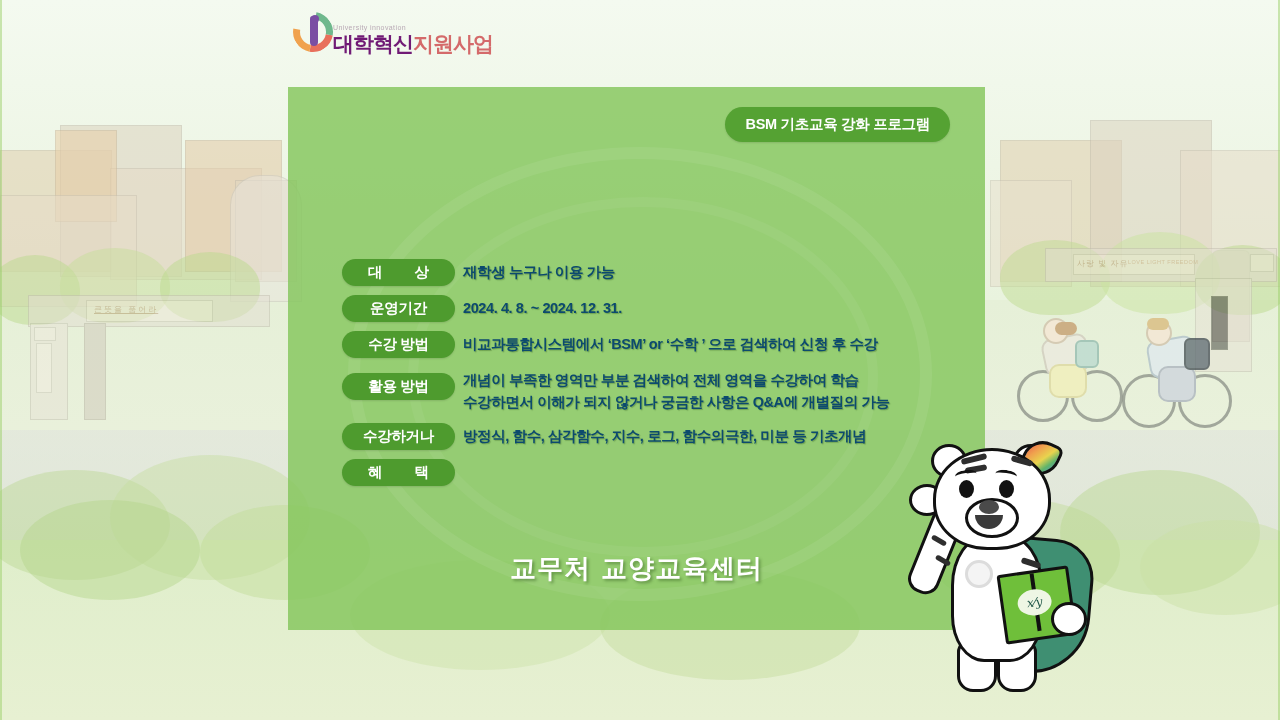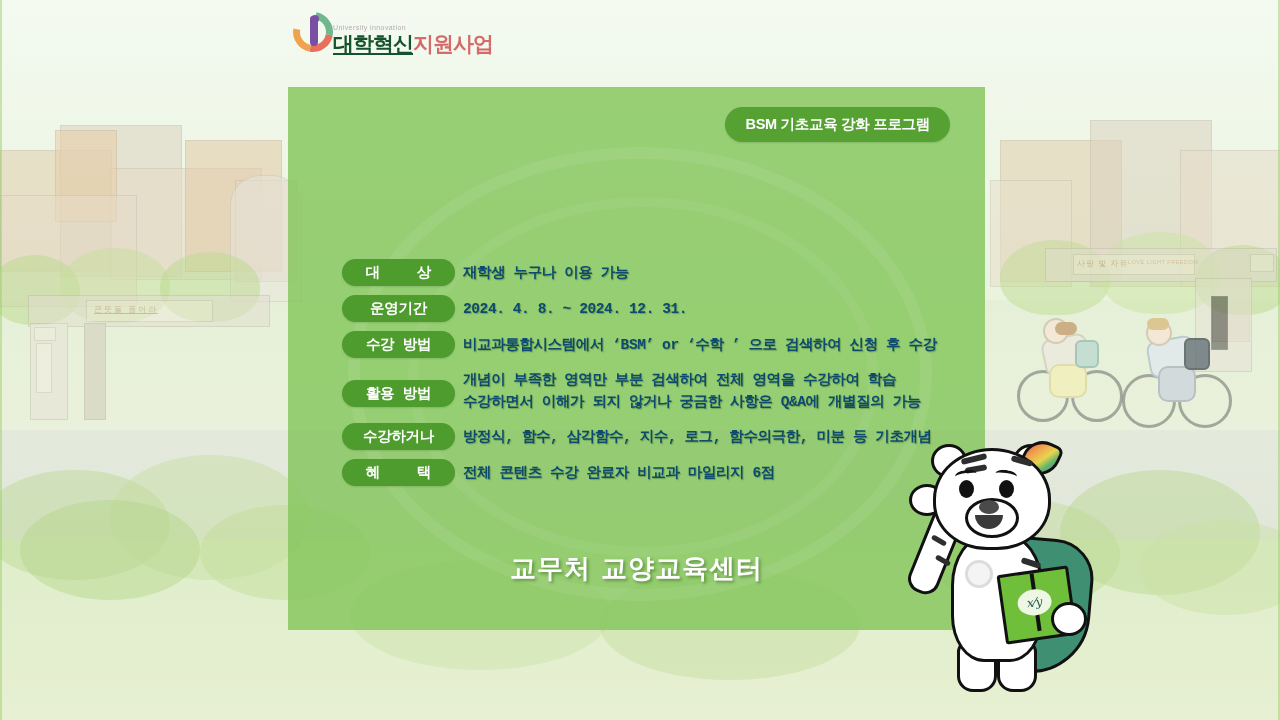--- a/index.html
+++ b/index.html
@@ -36,42 +36,42 @@
   .logo-mark{position:relative;width:34px;height:38px;}
   .logo-u{position:absolute;left:0;bottom:2px;width:26px;height:26px;
     border:7px solid transparent;border-bottom-color:#e8705c;border-left-color:#f0a24e;
     border-right-color:#6fb88d;border-radius:50%;transform:rotate(-35deg);}
   .logo-j{position:absolute;left:17px;top:0;width:8px;height:30px;background:#7a4fa3;
     border-radius:4px 4px 6px 6px;}
   .logo-jd{position:absolute;left:18px;top:-1px;width:8px;height:8px;border-radius:50%;background:#7a4fa3;}
   .logo-txtwrap{display:flex;flex-direction:column;line-height:1;}
   .logo-en{font-size:7px;color:#b9a9b5;letter-spacing:.4px;margin-bottom:2px;}
   .logo-kr{font-size:21px;font-weight:bold;letter-spacing:-1px;}
-  .logo-kr .k1{color:#14532d;text-decoration:underline;}
+  .logo-kr .k1{color:#701a75;}
   .logo-kr .k2{color:#d46a6a;}
 
   
   .panel{position:absolute;left:288px;top:87px;width:697px;height:543px;
     background:rgba(132,198,92,.82);overflow:hidden;}
   .panel-halo{position:absolute;left:60px;top:60px;width:560px;height:430px;
     border-radius:50%;border:12px solid rgba(255,255,255,.07);}
   .panel-halo2{position:absolute;left:120px;top:110px;width:450px;height:340px;
     border-radius:50%;border:10px solid rgba(255,255,255,.05);}
 
   .badge{position:absolute;right:35px;top:20px;background:#55a233;
     color:#fff;font-size:14.5px;font-weight:bold;padding:8px 20px;border-radius:22px;
     letter-spacing:-.3px;box-shadow:0 1px 2px rgba(0,0,0,.12);}
 
   .title{position:absolute;left:0;right:0;top:58px;text-align:center;
     color:#fff;font-size:40px;font-weight:bold;line-height:1.28;letter-spacing:1.5px;
     text-shadow:2px 2px 3px rgba(40,80,20,.45);font-family:"DejaVu Sans",sans-serif;}
   .title .l2{letter-spacing:1px;}
 
   .rows{position:absolute;left:54px;top:172px;right:20px;}
-  .row{display:flex;align-items:center;margin-bottom:9px;font-family:Liberation Mono, monospace;}
+  .row{display:flex;align-items:flex-start;margin-bottom:9px;}
   .pill{flex:0 0 auto;width:113px;height:27px;border-radius:15px;background:#4e9b2e;
     color:#fff;font-size:14.5px;font-weight:bold;display:flex;align-items:center;
     justify-content:center;letter-spacing:-.3px;box-shadow:0 1px 2px rgba(0,0,0,.12);}
   .pill.sp{letter-spacing:14px;text-indent:14px;}
   .val{margin-left:8px;color:#0c4a6e;font-size:14.5px;font-weight:bold;line-height:1.5;
     letter-spacing:-.4px;text-shadow:1px 1px 1px rgba(40,80,20,.35);padding-top:3px;}
   .val .ln{display:block;}
   .row.tall .pill{margin-top:6px;}
 
   .footer{position:absolute;left:0;right:0;bottom:44px;text-align:center;
@@ -274,23 +274,20 @@
 
       <div class="row">
         <div class="pill">수강하거나</div>
         <div class="val">
           <span class="ln">방정식,  함수, 삼각함수, 지수, 로그, 함수의극한, 미분 등 기초개념</span>
         </div>
       </div>
 
       <div class="row">
         <div class="pill sp">혜     택</div>
-        <div class="val">
-          <span class="ln">전체 콘텐츠 수강 완료자 비교과 마일리지 6점</span>
-        </div>
       </div>
     </div>
 
     <div class="footer">교무처 교양교육센터</div>
   </div>
 
 
   <div class="tiger">
     <div class="cape"></div>
 

